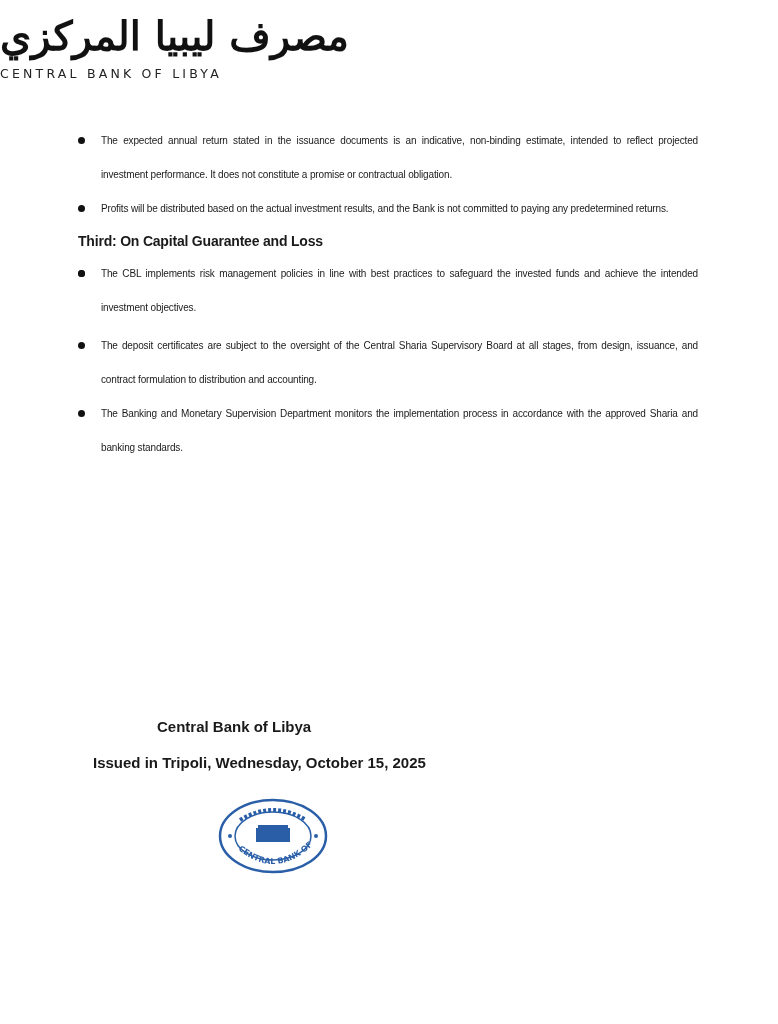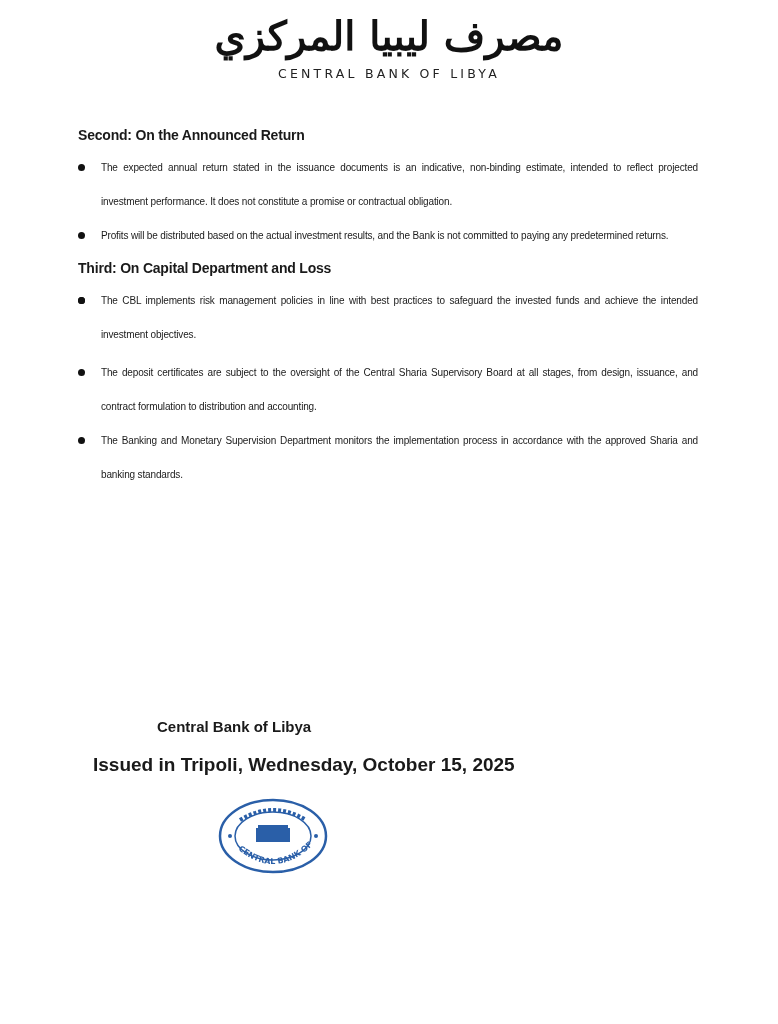--- a/index.html
+++ b/index.html
@@ -1,53 +1,52 @@
 <!DOCTYPE html>
 <html><head>
   <meta charset="utf-8">
   <style>
     html, body { margin: 0; padding: 0; background: #ffffff; }
     body { width: 778px; height: 1024px; position: relative; overflow: hidden;
            font-family: "Liberation Sans", sans-serif; color: #1a1a1a; }
-    .letterhead { position: absolute; top: 8px; left: 0; width: 778px; text-align: center; }
+    .letterhead { position: absolute; top: 8px; left: 0; width: 778px; text-align: left; }
     .arabic-logo { font-family: "DejaVu Serif", serif; font-size: 40px; font-weight: bold;
                    line-height: 56px; color: #111; letter-spacing: -1px; }
     .latin-logo { font-family: "DejaVu Sans", sans-serif; font-size: 12.5px; letter-spacing: 3.2px;
                   color: #222; margin-top: 2px; }
     .content { position: absolute; top: 124px; left: 78px; width: 620px; }
     .section-heading { font-family: "Liberation Sans", sans-serif; font-weight: bold; font-size: 14px;
                        line-height: 22px; margin: 0 0 5px 0; letter-spacing: -0.2px; }
     ul.bullets { list-style: none; margin: 0 0 4px 0; padding: 0; }
     ul.bullets li { position: relative; padding-left: 23px; font-size: 10px; line-height: 34px;
                     text-align: justify; letter-spacing: -0.15px; margin-bottom: 0px; }
     ul.bullets li .bullet { position: absolute; left: 0; top: 13px; width: 7px; height: 7px;
                             border-radius: 50%; background: #111; }
     .signature { position: absolute; top: 718px; left: 0; width: 778px; }
     .sig-org { position: absolute; left: 157px; top: 0; font-weight: bold; font-size: 15px; }
-    .sig-date { position: absolute; left: 93px; top: 36px; font-weight: bold; font-size: 19px; }
+    .sig-date { position: absolute; left: 93px; top: 36px; font-weight: bold; font-size: 15px; }
     .stamp { position: absolute; left: 218px; top: 798px; width: 110px; height: 76px; }
   </style>
 </head>
 <body>
 
 <div class="letterhead">
   <div class="arabic-logo" dir="rtl">مصرف ليبيا المركزي</div>
   <div class="latin-logo">CENTRAL BANK OF LIBYA</div>
 </div>
 
 <div class="content">
   <div>
-    <div class="section-heading">Second: On the Announced Return</div>
     <ul class="bullets">
       <li><span class="bullet"></span><span>The expected annual return stated in the issuance documents is an indicative, non-binding estimate, intended to reflect projected investment performance. It does not constitute a promise or contractual obligation.</span></li>
       <li><span class="bullet"></span><span>Profits will be distributed based on the actual investment results, and the Bank is not committed to paying any predetermined returns.</span></li>
     </ul>
   </div>
   <div>
-    <div class="section-heading">Third: On Capital Department and Loss</div>
+    <div class="section-heading">Third: On Capital Guarantee and Loss</div>
     <ul class="bullets">
       <li><span class="bullet"></span></li>
       <li><span class="bullet"></span><span>The CBL implements risk management policies in line with best practices to safeguard the invested funds and achieve the intended investment objectives.</span></li>
     </ul>
   </div>
   <div>
     <ul class="bullets">
       <li><span class="bullet"></span><span>The deposit certificates are subject to the oversight of the Central Sharia Supervisory Board at all stages, from design, issuance, and contract formulation to distribution and accounting.</span></li>
       <li><span class="bullet"></span><span>The Banking and Monetary Supervision Department monitors the implementation process in accordance with the approved Sharia and banking standards.</span></li>
     </ul>

